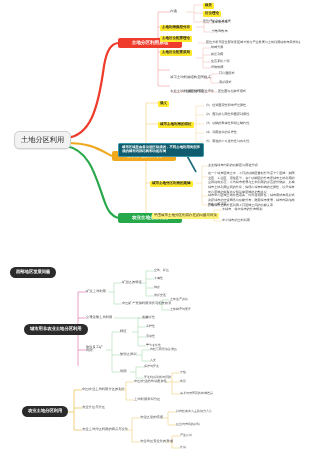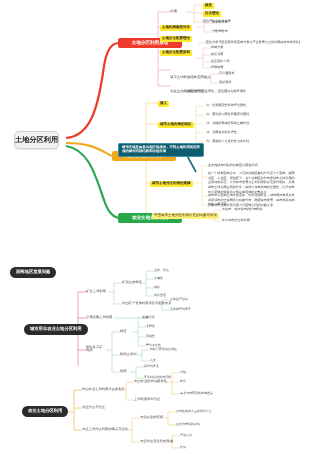--- a/index.html
+++ b/index.html
@@ -11,21 +11,21 @@
   .map1{top:0;height:250px;background:#ffffff;}
   .map2{top:250px;height:204px;background:#ffffff;}
 
   svg.wires{position:absolute;left:0;top:0;width:300px;height:100%;overflow:visible;}
 
   .node{position:absolute;white-space:nowrap;line-height:1.05;}
 
   
   .root1{
     background:#f2f2f2;border:1px solid #cfcfcf;border-radius:5px;
-    color:#222;font-size:7.2px;font-weight:bold;padding:4px 0;
+    color:#222;font-size:7.2px;font-weight:normal;padding:4px 6px;
     box-shadow:0 1px 1px rgba(0,0,0,.08);
   }
   
   .mb{border-radius:2px;color:#fff;font-size:4.6px;font-weight:bold;padding:2.6px 4px;text-align:center;}
   .mb-red{background:#ef3b2b;}
   .mb-orange{background:#f0a81e;}
   .mb-green{background:#27a84a;}
 
   
   .hl{background:#ffe92e;color:#222;font-size:3.5px;padding:1.2px 2px;border-radius:1px;font-weight:bold;}

